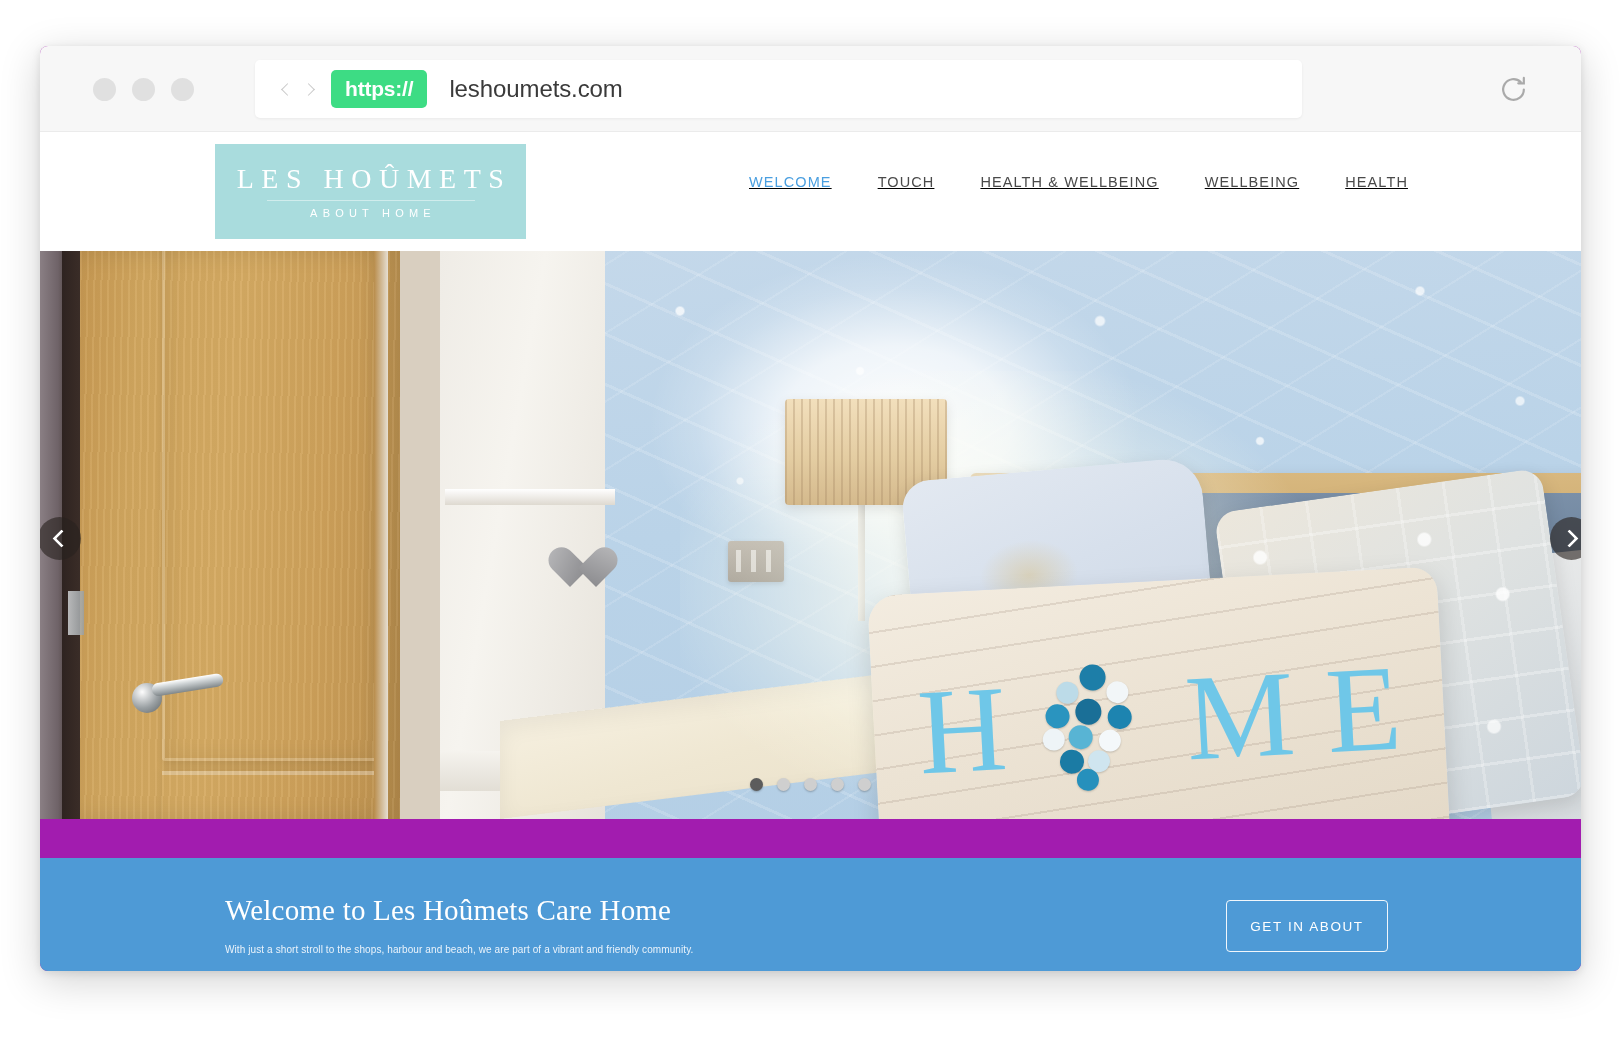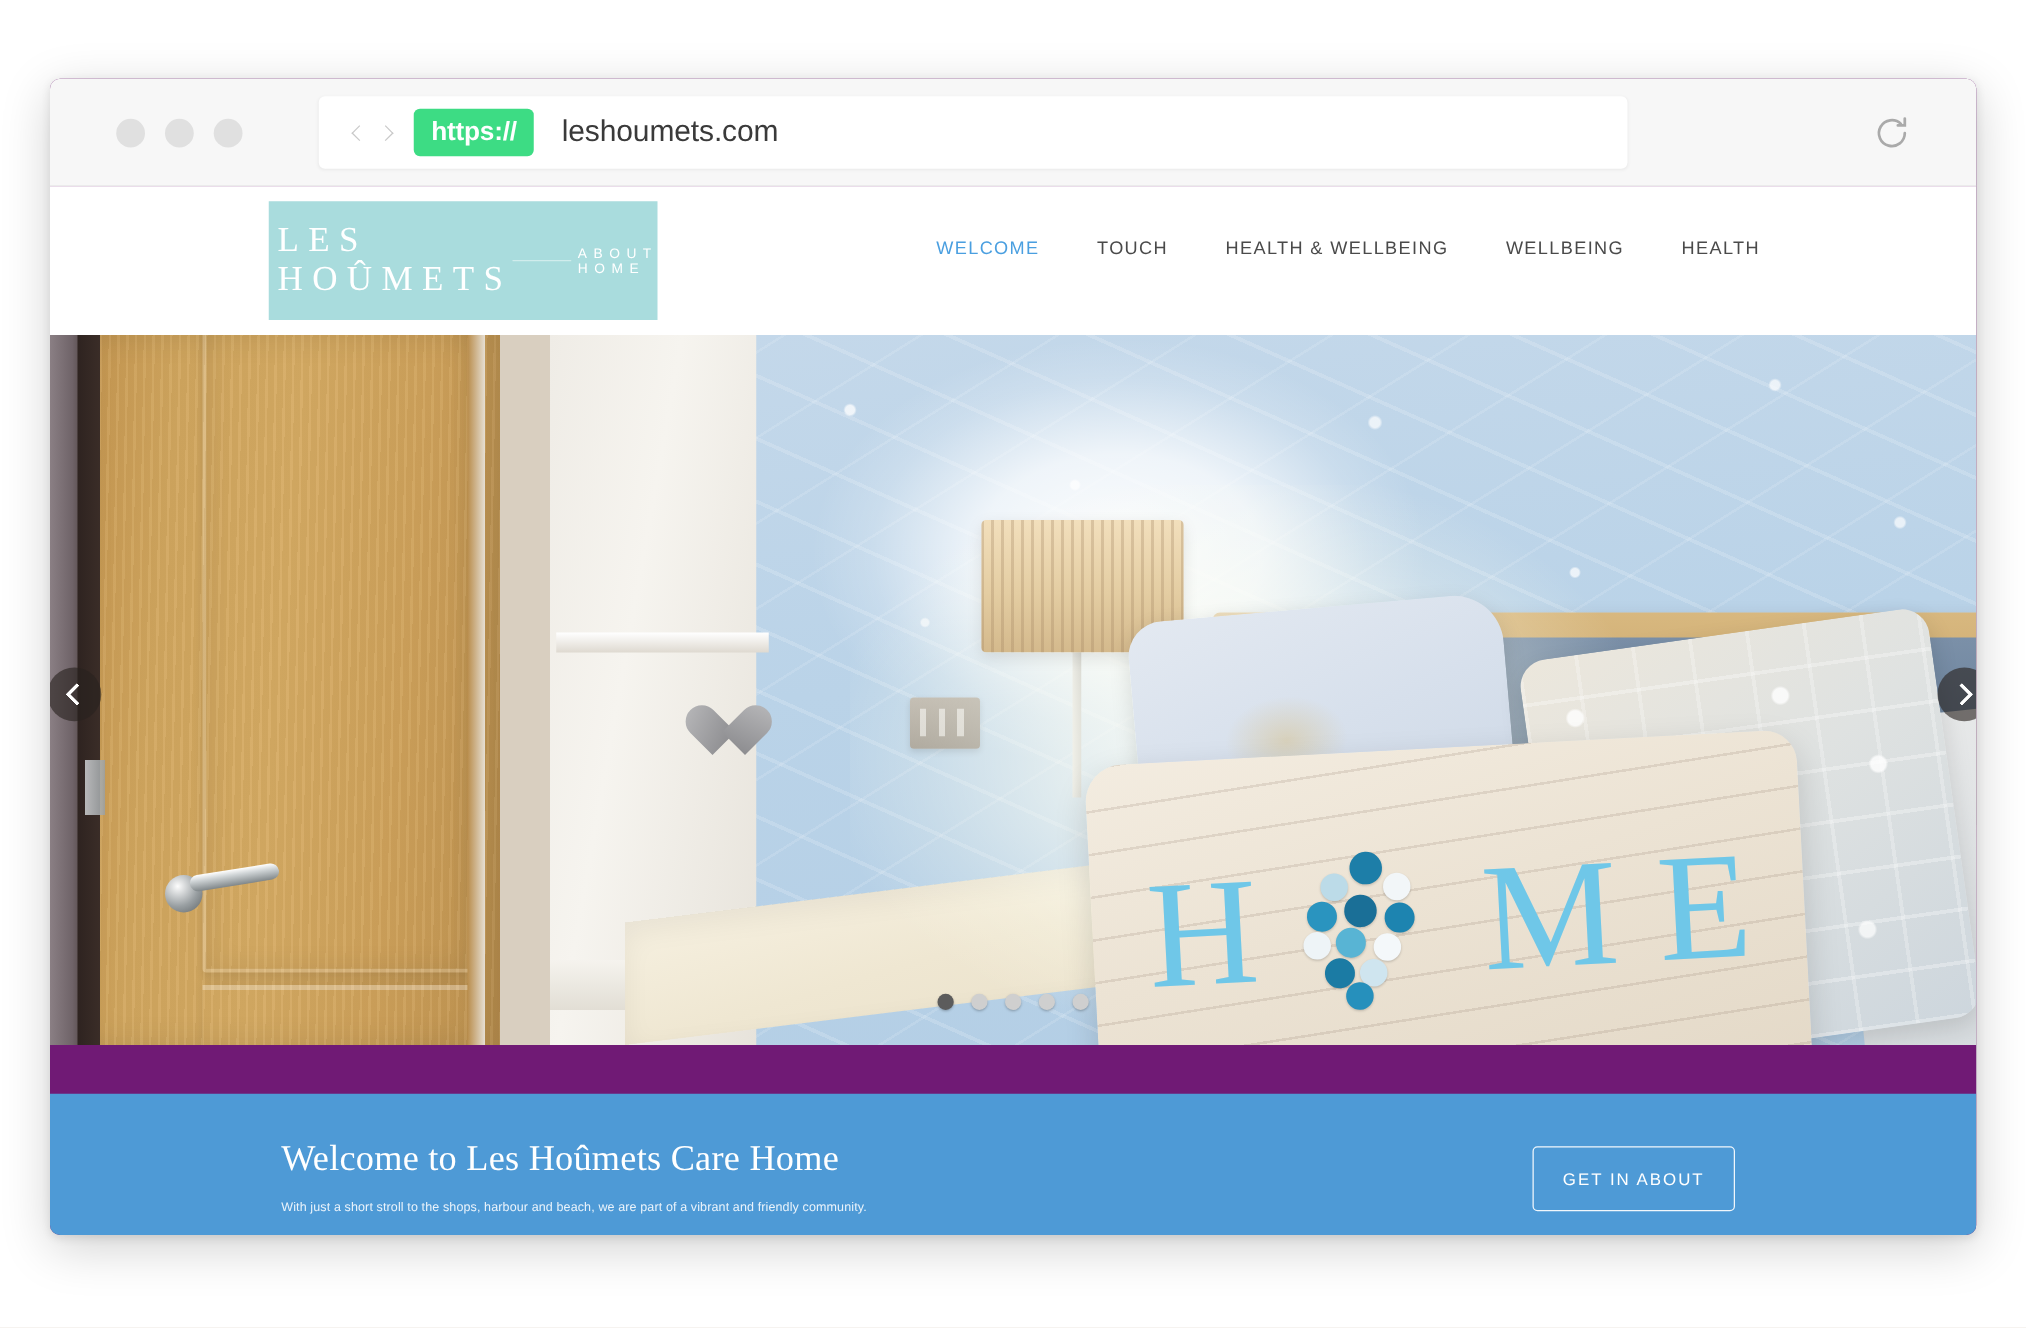--- a/index.html
+++ b/index.html
@@ -9,24 +9,24 @@
     height: 1062px;
     background: #ffffff;
     font-family: "Liberation Sans", sans-serif;
     overflow: hidden;
   }
 
   
   .browser-window {
     position: absolute;
     left: 40px;
-    top: 63px;
+    top: 46px;
     width: 1541px;
     height: 925px;
-    background: #701a75;
+    background: #a21caf;
     border-radius: 8px;
     overflow: hidden;
     box-shadow: 0 10px 40px rgba(0,0,0,0.18), 0 2px 8px rgba(0,0,0,0.10);
   }
 
   
   .chrome-bar {
     position: relative;
     height: 86px;
     background: #f7f7f7;
@@ -118,20 +118,21 @@
   }
 
   .logo {
     position: absolute;
     left: 175px;
     top: 12px;
     width: 311px;
     height: 95px;
     background: #a9dcdd;
     display: flex;
+    flex-direction: column;
     align-items: center;
     justify-content: center;
   }
   .logo-main {
     font-family: "Liberation Serif", serif;
     font-size: 28px;
     letter-spacing: 7.5px;
     color: #ffffff;
     padding-left: 7px;
     line-height: 1.1;
@@ -149,20 +150,21 @@
     padding-left: 5px;
   }
 
   .main-nav {
     position: absolute;
     left: 709px;
     top: 42px;
     display: flex;
     align-items: center;
     gap: 46px;
+    text-decoration: underline;
   }
   .nav-link {
     font-size: 14.5px;
     letter-spacing: 1.1px;
     color: #4a4a4a;
     text-decoration: none;
     white-space: nowrap;
     cursor: pointer;
   }
   .nav-link.active { color: #4a9fe0; }

